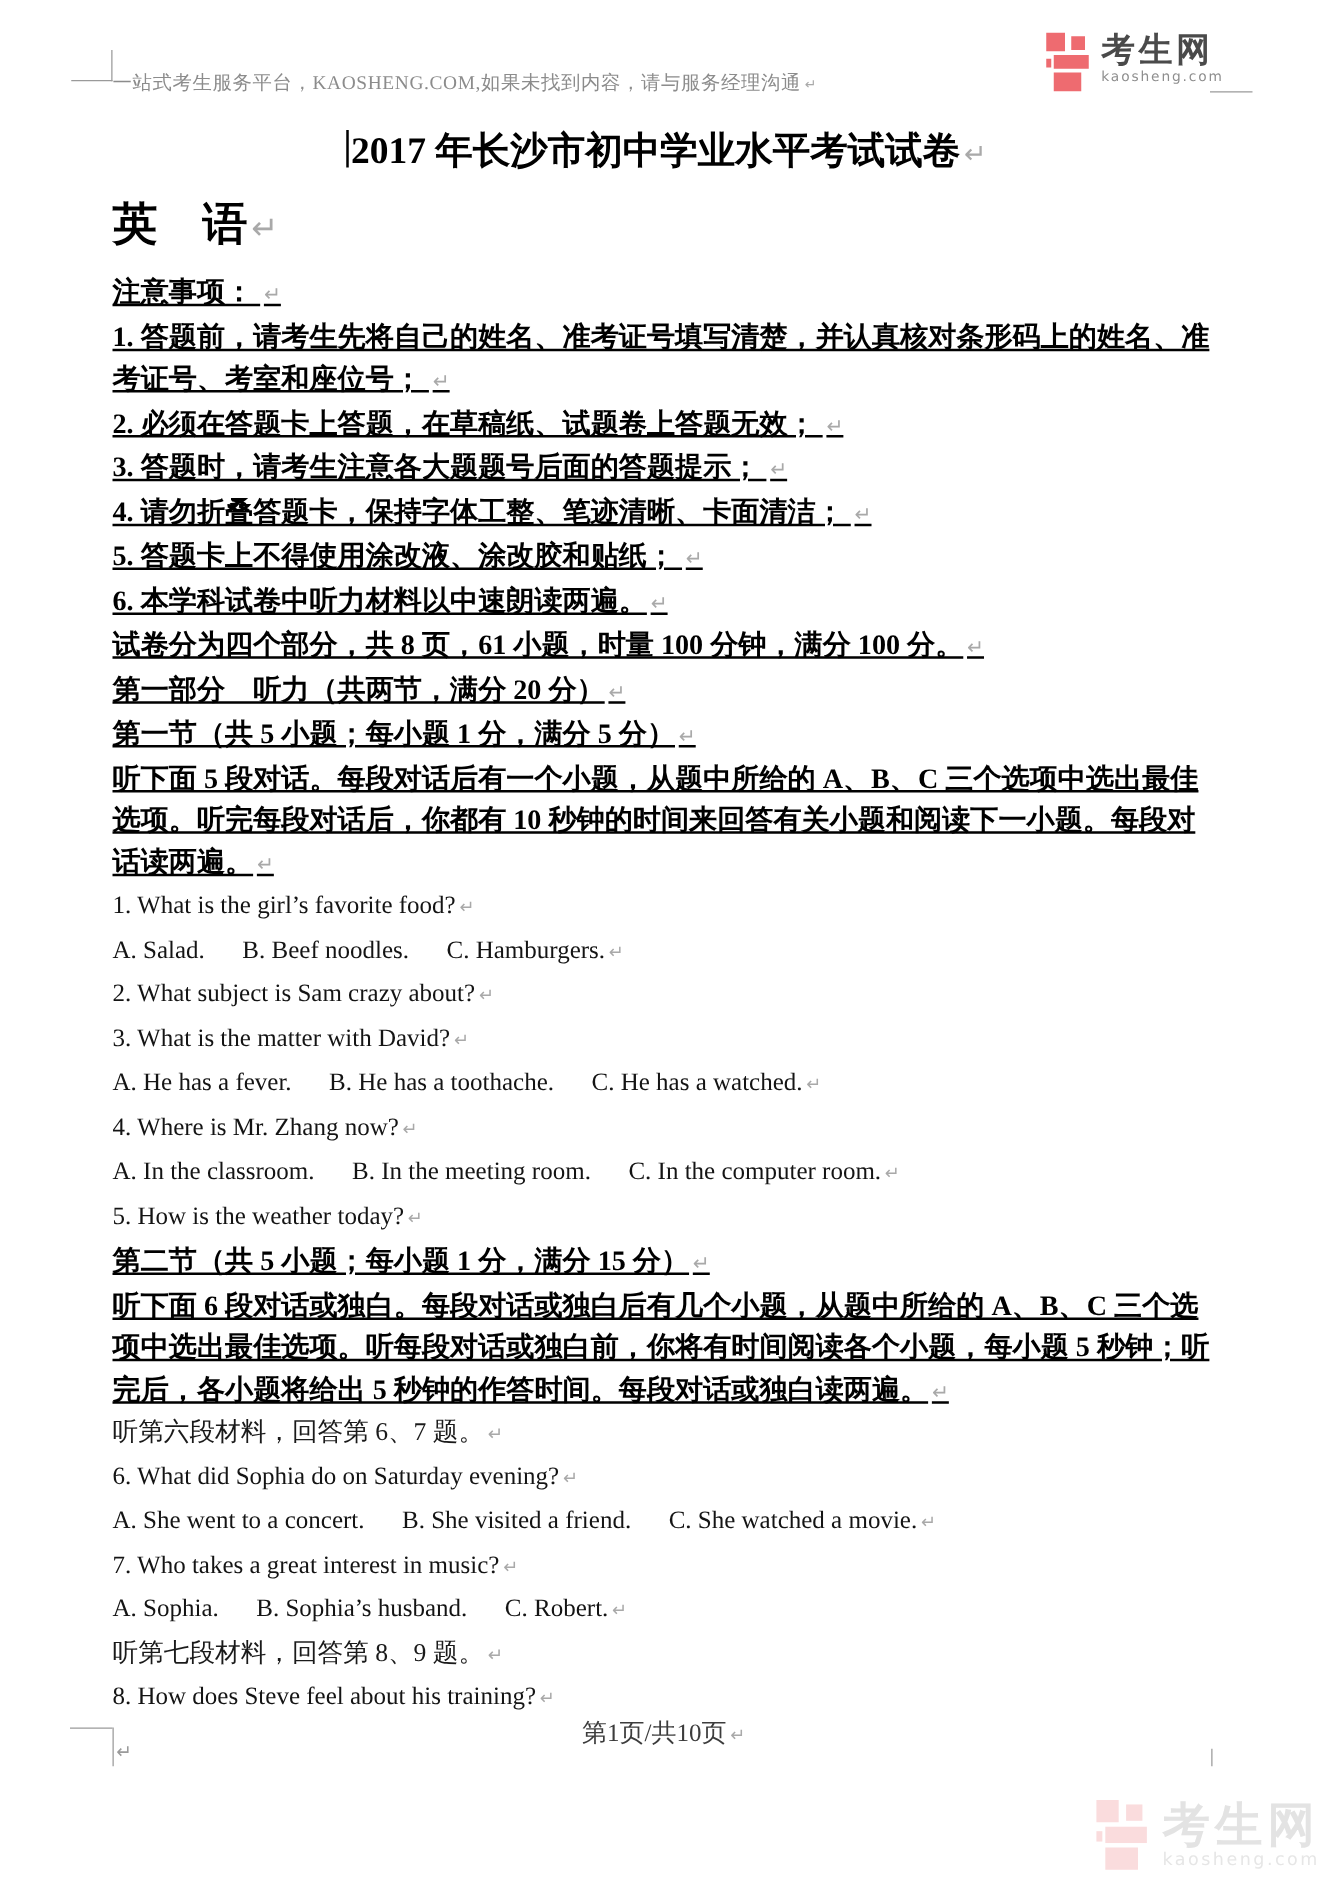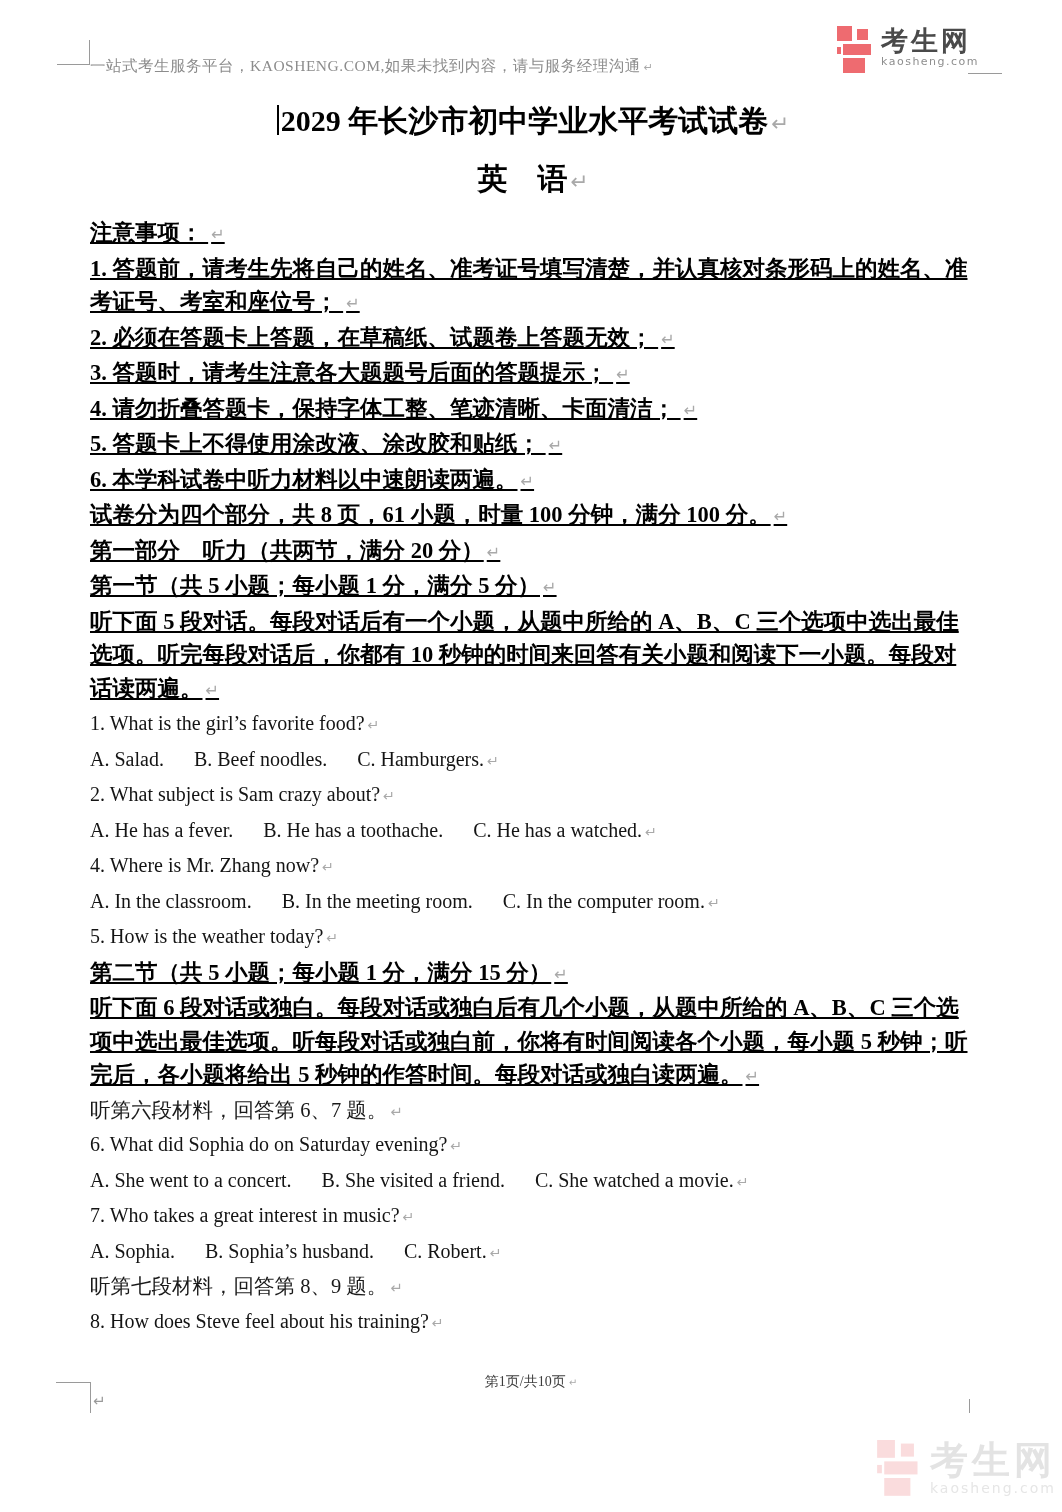--- a/index.html
+++ b/index.html
@@ -19,31 +19,31 @@
   .brand-domain{font-size:11px;color:#8e8e8e;letter-spacing:1.5px;line-height:13px;
         font-family:"DejaVu Sans","Liberation Sans",sans-serif;}
 
   
   .head-note{position:absolute;left:90px;top:56px;font-size:15.5px;color:#8c8c8c;
         letter-spacing:0.5px;white-space:pre;}
 
   
   .content{position:absolute;left:90px;top:100px;width:886px;}
   .title{margin:0;font-size:30px;font-weight:bold;text-align:center;line-height:42px;color:#000;}
-  .subject{margin:14px 0 14px 0;font-size:30px;font-weight:bold;text-align:center;line-height:40px;color:#000;}
+  .subject{margin:14px 0 14px 0;font-size:36px;font-weight:bold;line-height:40px;color:#000;}
   .content p{margin:0;line-height:33.5px;white-space:pre-wrap;}
   .cn-b{font-size:22.5px;font-weight:bold;color:#000;text-decoration:underline;}
   .cn{font-size:20.5px;color:#1a1a1a;}
   .en{font-size:20px;color:#141414;}
 
   .cursor{display:inline-block;width:2px;height:30px;background:#000;vertical-align:-4px;margin-right:2px;}
 
   .pmark{color:#a9a9a9;font-size:0.72em;margin-left:3px;font-family:"DejaVu Sans",sans-serif;font-weight:normal;}
 
-  .footer{position:absolute;left:0;top:1373px;width:100%;text-align:center;font-size:14px;color:#3c3c3c;}
+  .footer{position:absolute;left:0;top:1373px;width:100%;text-align:center;font-size:20px;color:#3c3c3c;}
 
   
   .watermark{position:absolute;left:876px;top:1440px;display:flex;align-items:flex-start;gap:9px;}
   .wm-name{font-size:38px;font-weight:bold;color:#e3e3e3;letter-spacing:4px;line-height:40px;
         font-family:"DejaVu Sans","Liberation Sans",sans-serif;}
   .wm-domain{font-size:14px;color:#e6e6e6;letter-spacing:2px;line-height:16px;
         font-family:"DejaVu Sans","Liberation Sans",sans-serif;}
 </style>
 </head>
 <body>
@@ -70,38 +70,39 @@
     </span>
     <span class="brand-text">
       <div class="brand-name">考生网</div>
       <div class="brand-domain">kaosheng.com</div>
     </span>
   </div>
 
   <div class="head-note"><span>一站式考生服务平台，KAOSHENG.COM,如果未找到内容，请与服务经理沟通</span><span class="pmark">↵</span></div>
 
   <main class="content">
-    <h1 class="title"><span class="cursor"></span><span>2029 年长沙市初中学业水平考试试卷</span><span class="pmark">↵</span></h1>
+    <h1 class="title"><span class="cursor"></span><span>2017 年长沙市初中学业水平考试试卷</span><span class="pmark">↵</span></h1>
     <h2 class="subject"><span>英　语</span><span class="pmark">↵</span></h2>
 
     <p class="cn-b"><span>注意事项： </span><span class="pmark">↵</span></p>
     <p class="cn-b"><span>1. 答题前，请考生先将自己的姓名、准考证号填写清楚，并认真核对条形码上的姓名、准考证号、考室和座位号； </span><span class="pmark">↵</span></p>
     <p class="cn-b"><span>2. 必须在答题卡上答题，在草稿纸、试题卷上答题无效； </span><span class="pmark">↵</span></p>
     <p class="cn-b"><span>3. 答题时，请考生注意各大题题号后面的答题提示； </span><span class="pmark">↵</span></p>
     <p class="cn-b"><span>4. 请勿折叠答题卡，保持字体工整、笔迹清晰、卡面清洁； </span><span class="pmark">↵</span></p>
     <p class="cn-b"><span>5. 答题卡上不得使用涂改液、涂改胶和贴纸； </span><span class="pmark">↵</span></p>
     <p class="cn-b"><span>6. 本学科试卷中听力材料以中速朗读两遍。</span><span class="pmark">↵</span></p>
     <p class="cn-b"><span>试卷分为四个部分，共 8 页，61 小题，时量 100 分钟，满分 100 分。</span><span class="pmark">↵</span></p>
     <p class="cn-b"><span>第一部分　听力（共两节，满分 20 分）</span><span class="pmark">↵</span></p>
     <p class="cn-b"><span>第一节（共 5 小题；每小题 1 分，满分 5 分）</span><span class="pmark">↵</span></p>
     <p class="cn-b"><span>听下面 5 段对话。每段对话后有一个小题，从题中所给的 A、B、C 三个选项中选出最佳选项。听完每段对话后，你都有 10 秒钟的时间来回答有关小题和阅读下一小题。每段对话读两遍。</span><span class="pmark">↵</span></p>
 
     <p class="en"><span>1. What is the girl’s favorite food?</span><span class="pmark">↵</span></p>
     <p class="en"><span>A. Salad.      B. Beef noodles.      C. Hamburgers.</span><span class="pmark">↵</span></p>
     <p class="en"><span>2. What subject is Sam crazy about?</span><span class="pmark">↵</span></p>
+    <p class="en"><span>3. What is the matter with David?</span><span class="pmark">↵</span></p>
     <p class="en"><span>A. He has a fever.      B. He has a toothache.      C. He has a watched.</span><span class="pmark">↵</span></p>
     <p class="en"><span>4. Where is Mr. Zhang now?</span><span class="pmark">↵</span></p>
     <p class="en"><span>A. In the classroom.      B. In the meeting room.      C. In the computer room.</span><span class="pmark">↵</span></p>
     <p class="en"><span>5. How is the weather today?</span><span class="pmark">↵</span></p>
 
     <p class="cn-b"><span>第二节（共 5 小题；每小题 1 分，满分 15 分）</span><span class="pmark">↵</span></p>
     <p class="cn-b"><span>听下面 6 段对话或独白。每段对话或独白后有几个小题，从题中所给的 A、B、C 三个选项中选出最佳选项。听每段对话或独白前，你将有时间阅读各个小题，每小题 5 秒钟；听完后，各小题将给出 5 秒钟的作答时间。每段对话或独白读两遍。</span><span class="pmark">↵</span></p>
     <p class="cn"><span>听第六段材料，回答第 6、7 题。</span><span class="pmark">↵</span></p>
     <p class="en"><span>6. What did Sophia do on Saturday evening?</span><span class="pmark">↵</span></p>
     <p class="en"><span>A. She went to a concert.      B. She visited a friend.      C. She watched a movie.</span><span class="pmark">↵</span></p>

